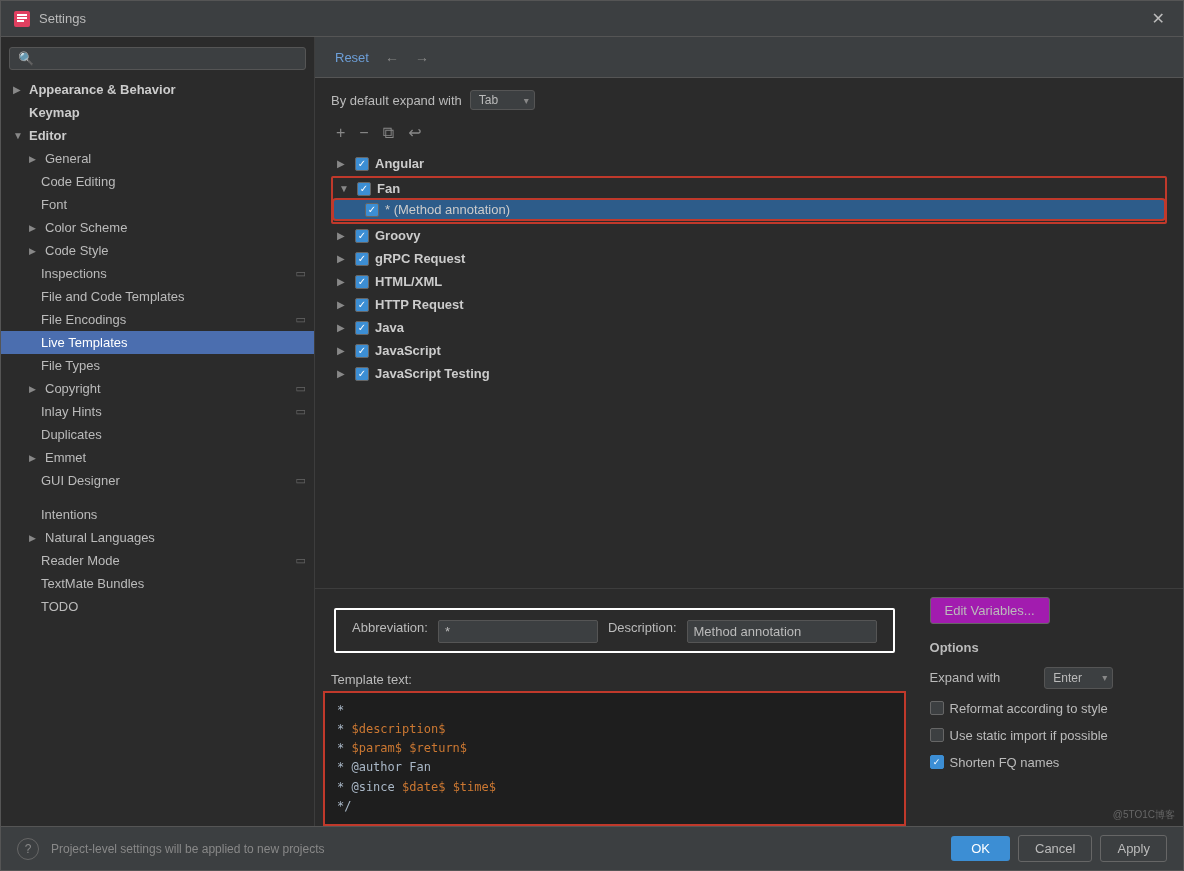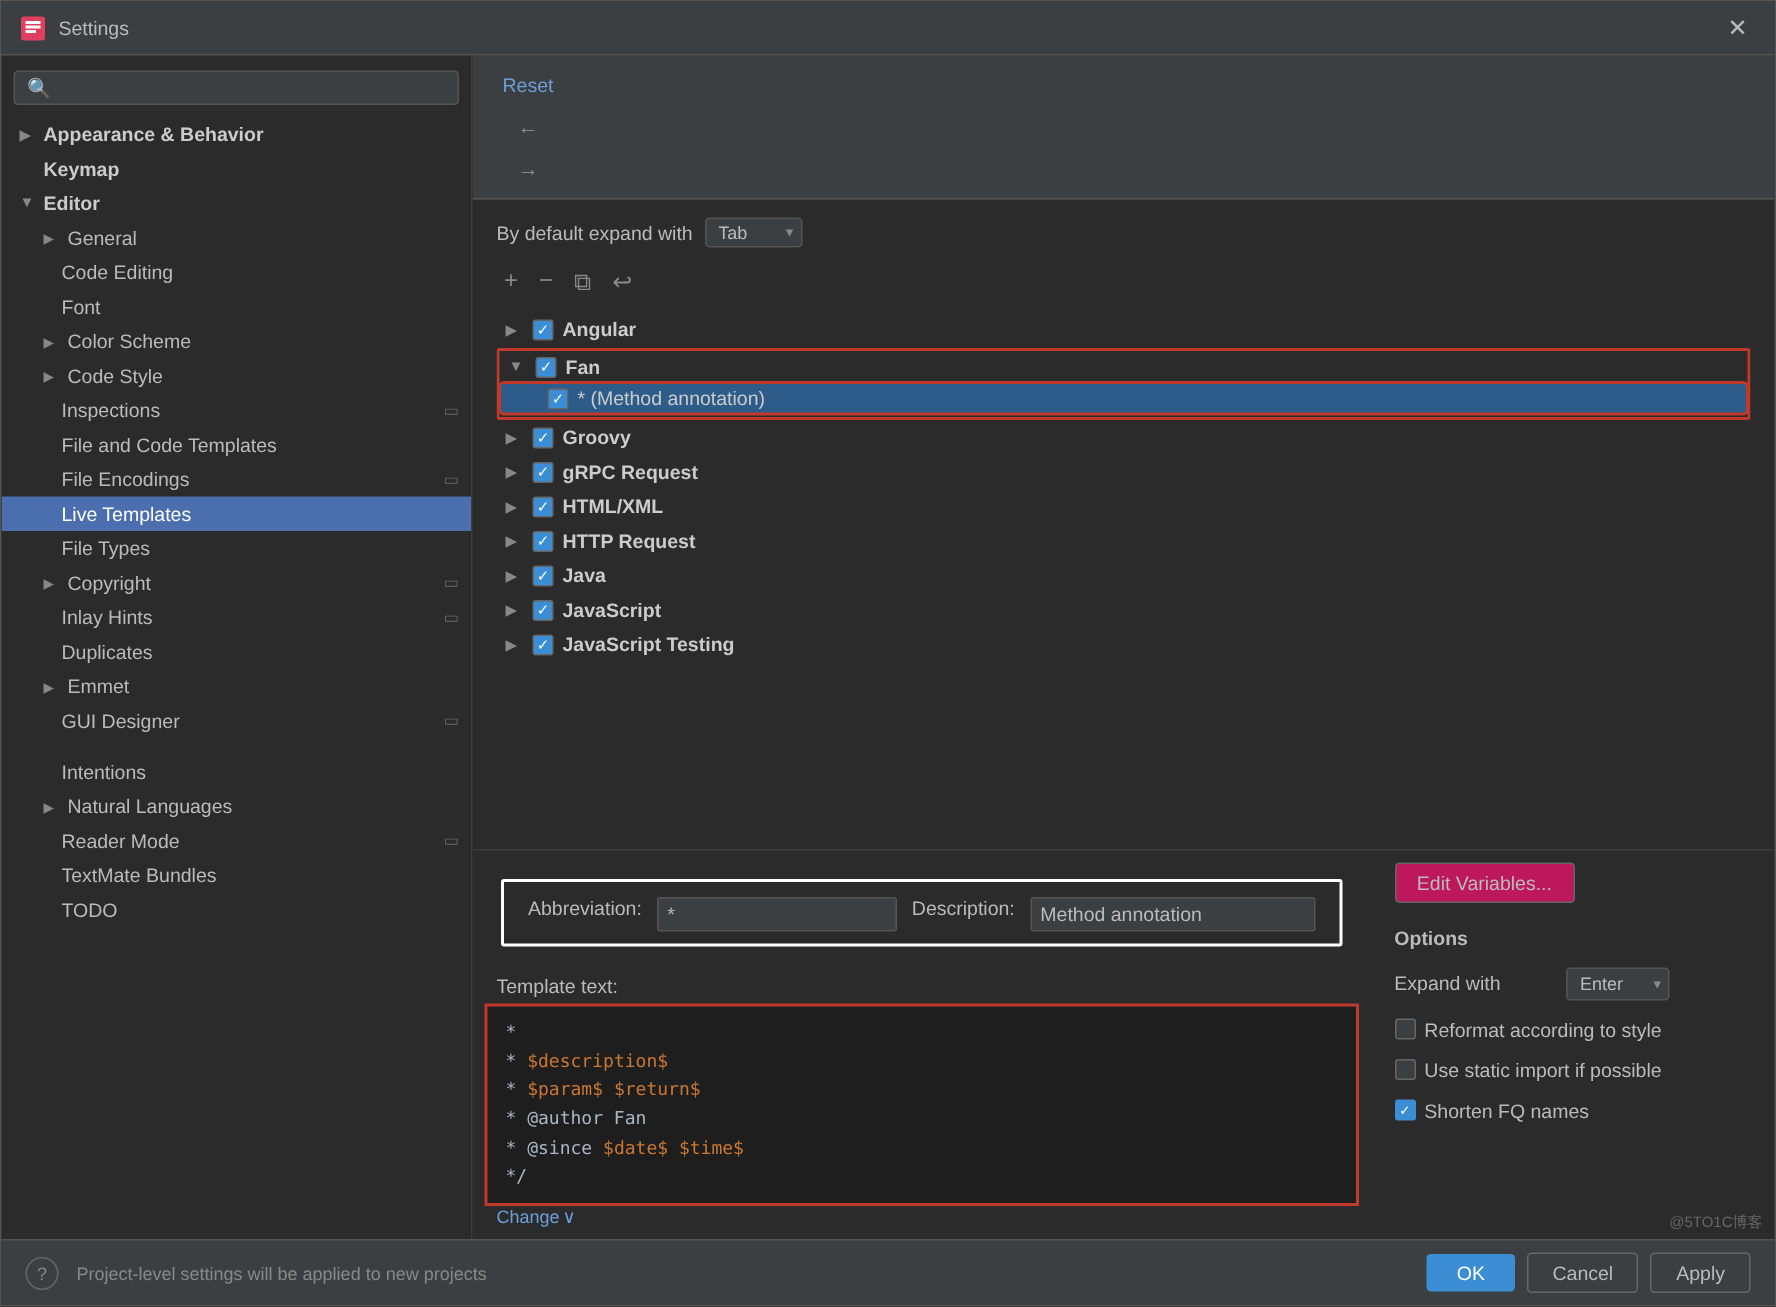--- a/index.html
+++ b/index.html
@@ -120,21 +120,20 @@
       color: #bbb;
       font-size: 13px;
       flex: 1;
     }
     .breadcrumb .sep { color: #666; margin: 0 4px; }
     .breadcrumb .current { color: #6d9fd8; }
     .header-actions {
       display: flex;
       align-items: center;
       gap: 8px;
-      flex-direction: column;
     }
     .reset-btn {
       color: #6d9fd8;
       cursor: pointer;
       font-size: 13px;
       background: none;
       border: none;
       padding: 2px 4px;
     }
     .nav-btn {
@@ -320,21 +319,21 @@
     }
     .bottom-right {
       width: 320px;
       padding: 8px 16px;
       flex-shrink: 0;
       display: flex;
       flex-direction: column;
       gap: 8px;
     }
     .edit-vars-btn {
-      background: #be185d;
+      background: #a21caf;
       border: 1px solid #666;
       color: #bbb;
       padding: 5px 14px;
       font-size: 13px;
       cursor: pointer;
       border-radius: 3px;
       align-self: flex-start;
       margin: 8px 16px 0 auto;
       display: block;
     }
@@ -748,24 +747,20 @@
 
             <div class="template-code">
               <div><span class="code-text">*</span></div>
               <div><span class="code-text"> * </span><span class="code-var">$description$</span></div>
               <div><span class="code-text"> * </span><span class="code-var">$param$</span><span class="code-text"> </span><span class="code-var">$return$</span></div>
               <div><span class="code-text"> * @author Fan</span></div>
               <div><span class="code-text"> * @since </span><span class="code-var">$date$</span><span class="code-text"> </span><span class="code-var">$time$</span></div>
               <div><span class="code-text"> */</span></div>
             </div>
 
-            <div class="change-link">
-              <span>Change</span>
-              <span>∨</span>
-            </div>
           </div>
 
           <div class="bottom-right">
             <button class="edit-vars-btn" style="margin:0 0 8px 0;">Edit Variables...</button>
             <div class="options-label">Options</div>
             <div class="expand-with-row">
               <span class="expand-with-label">Expand with</span>
               <div class="dropdown-wrapper">
                 <select class="expand-with-dropdown">
                   <option>Enter</option>

